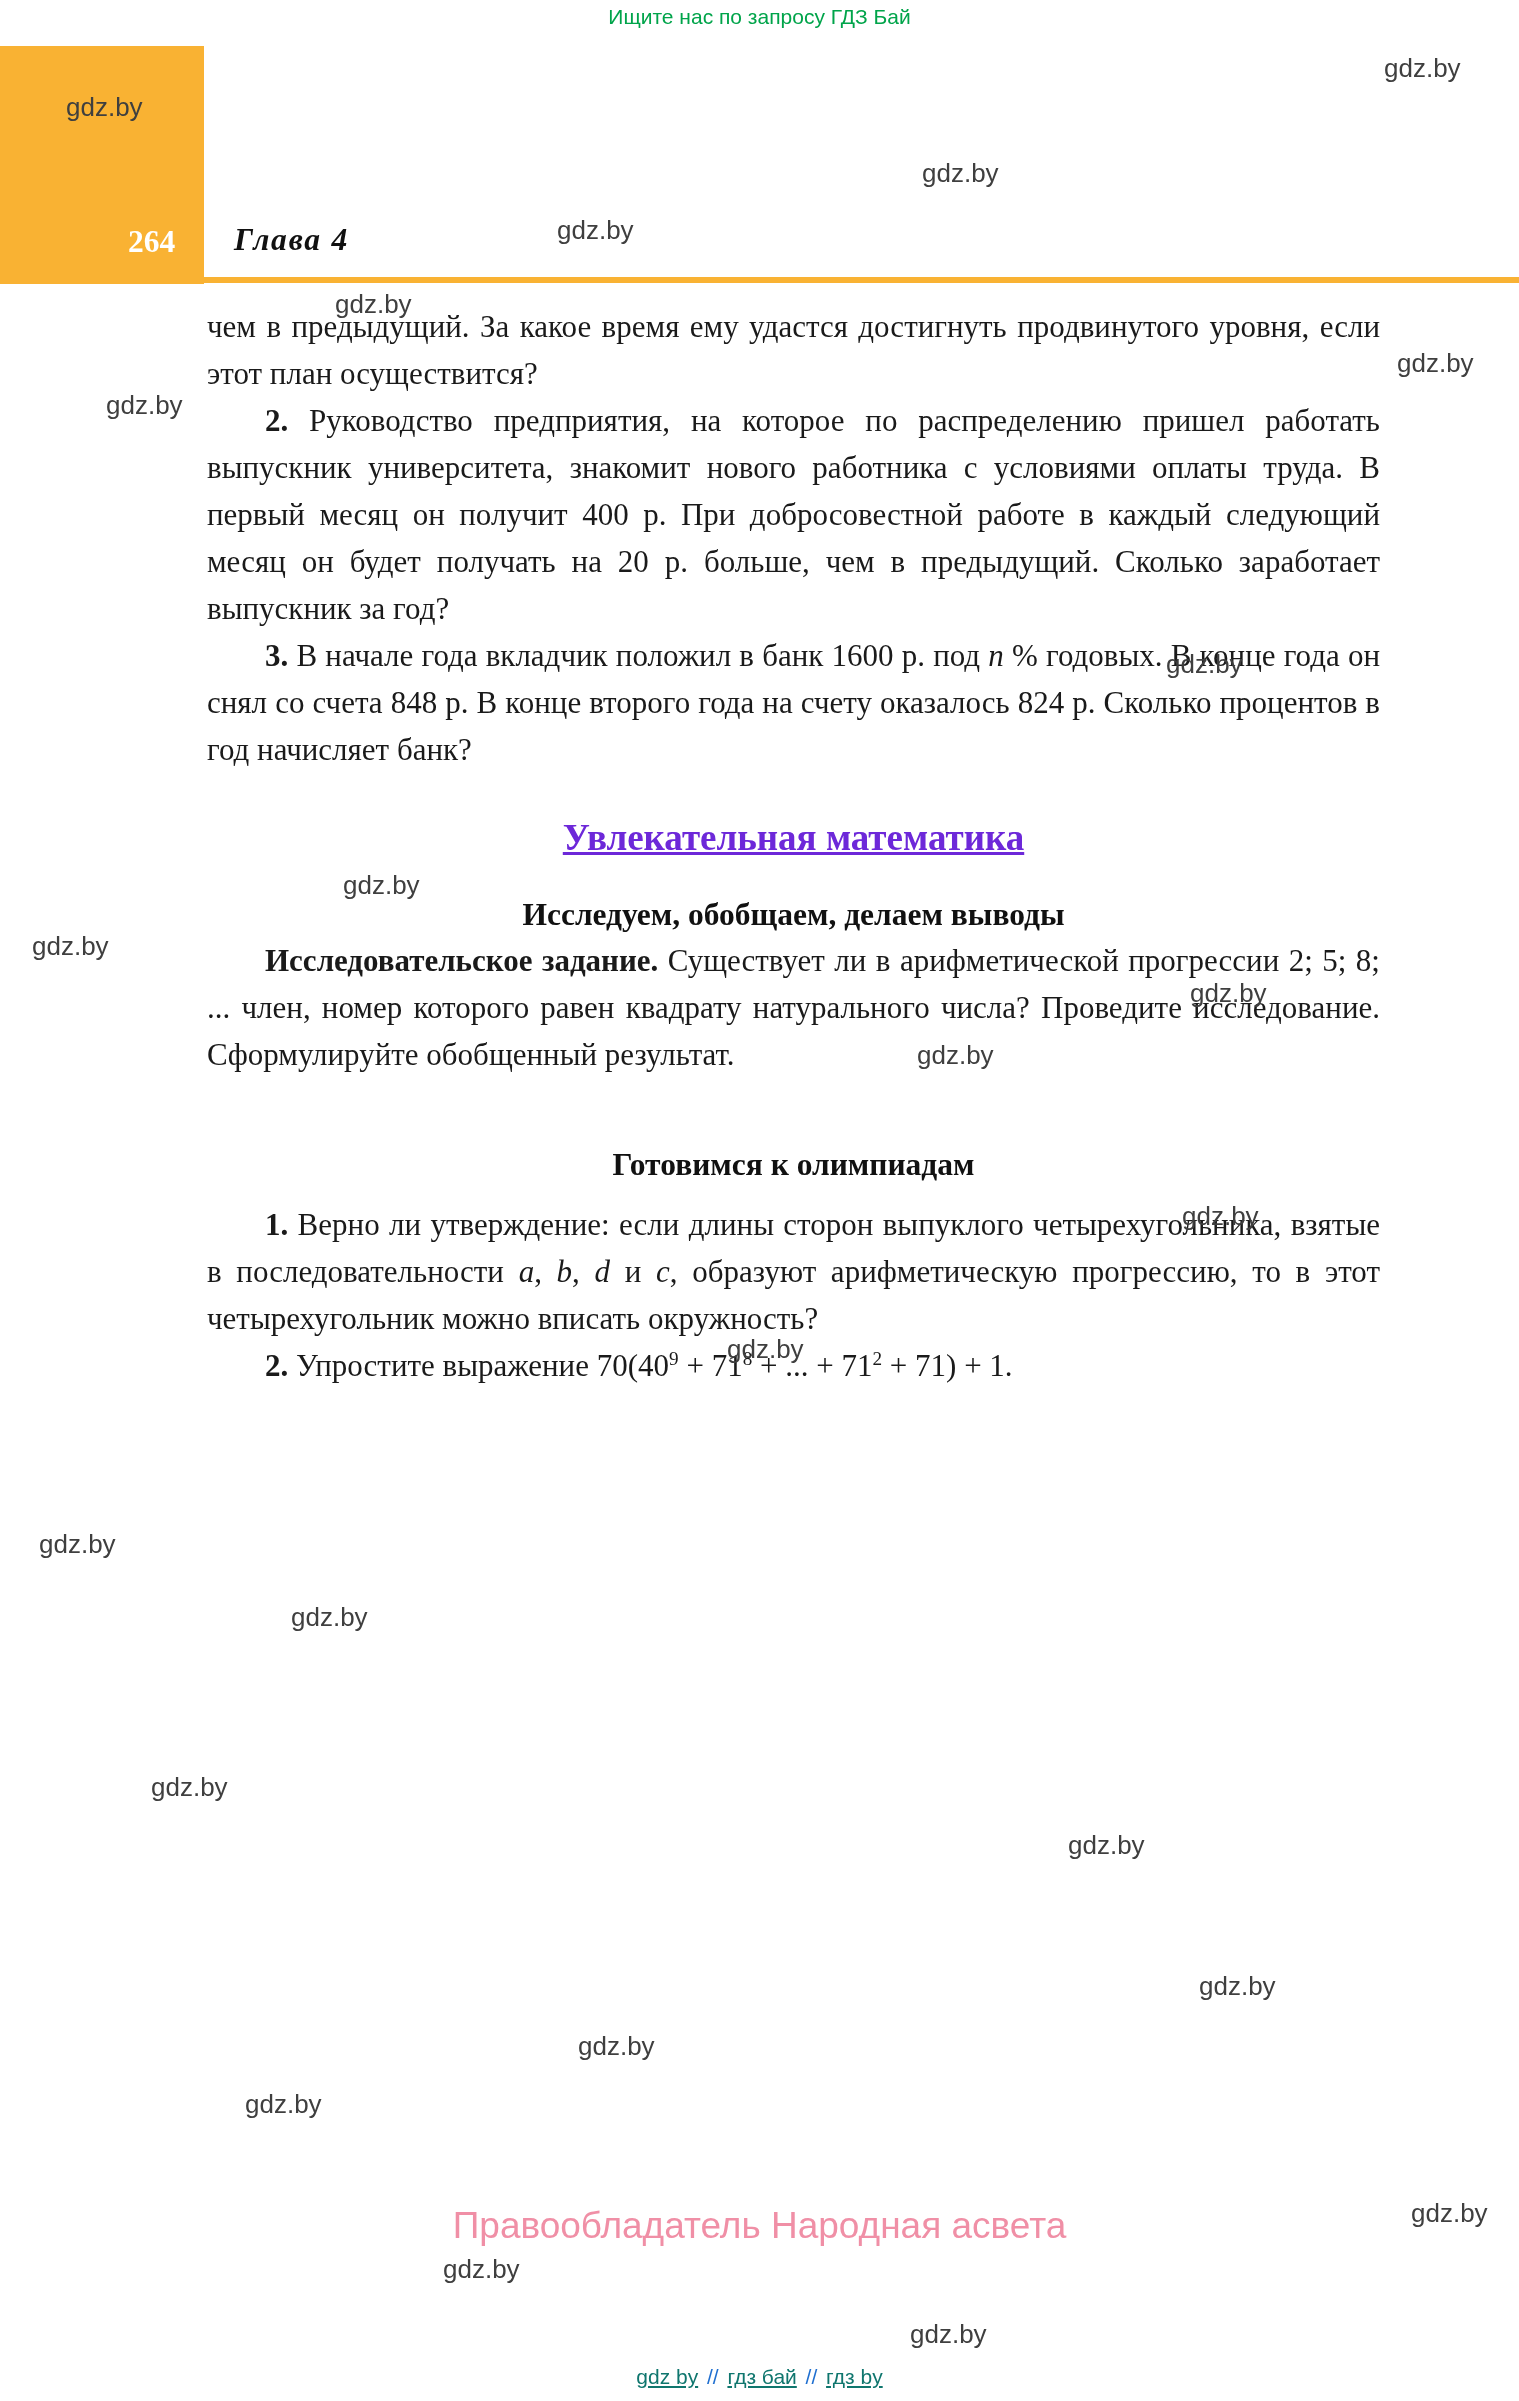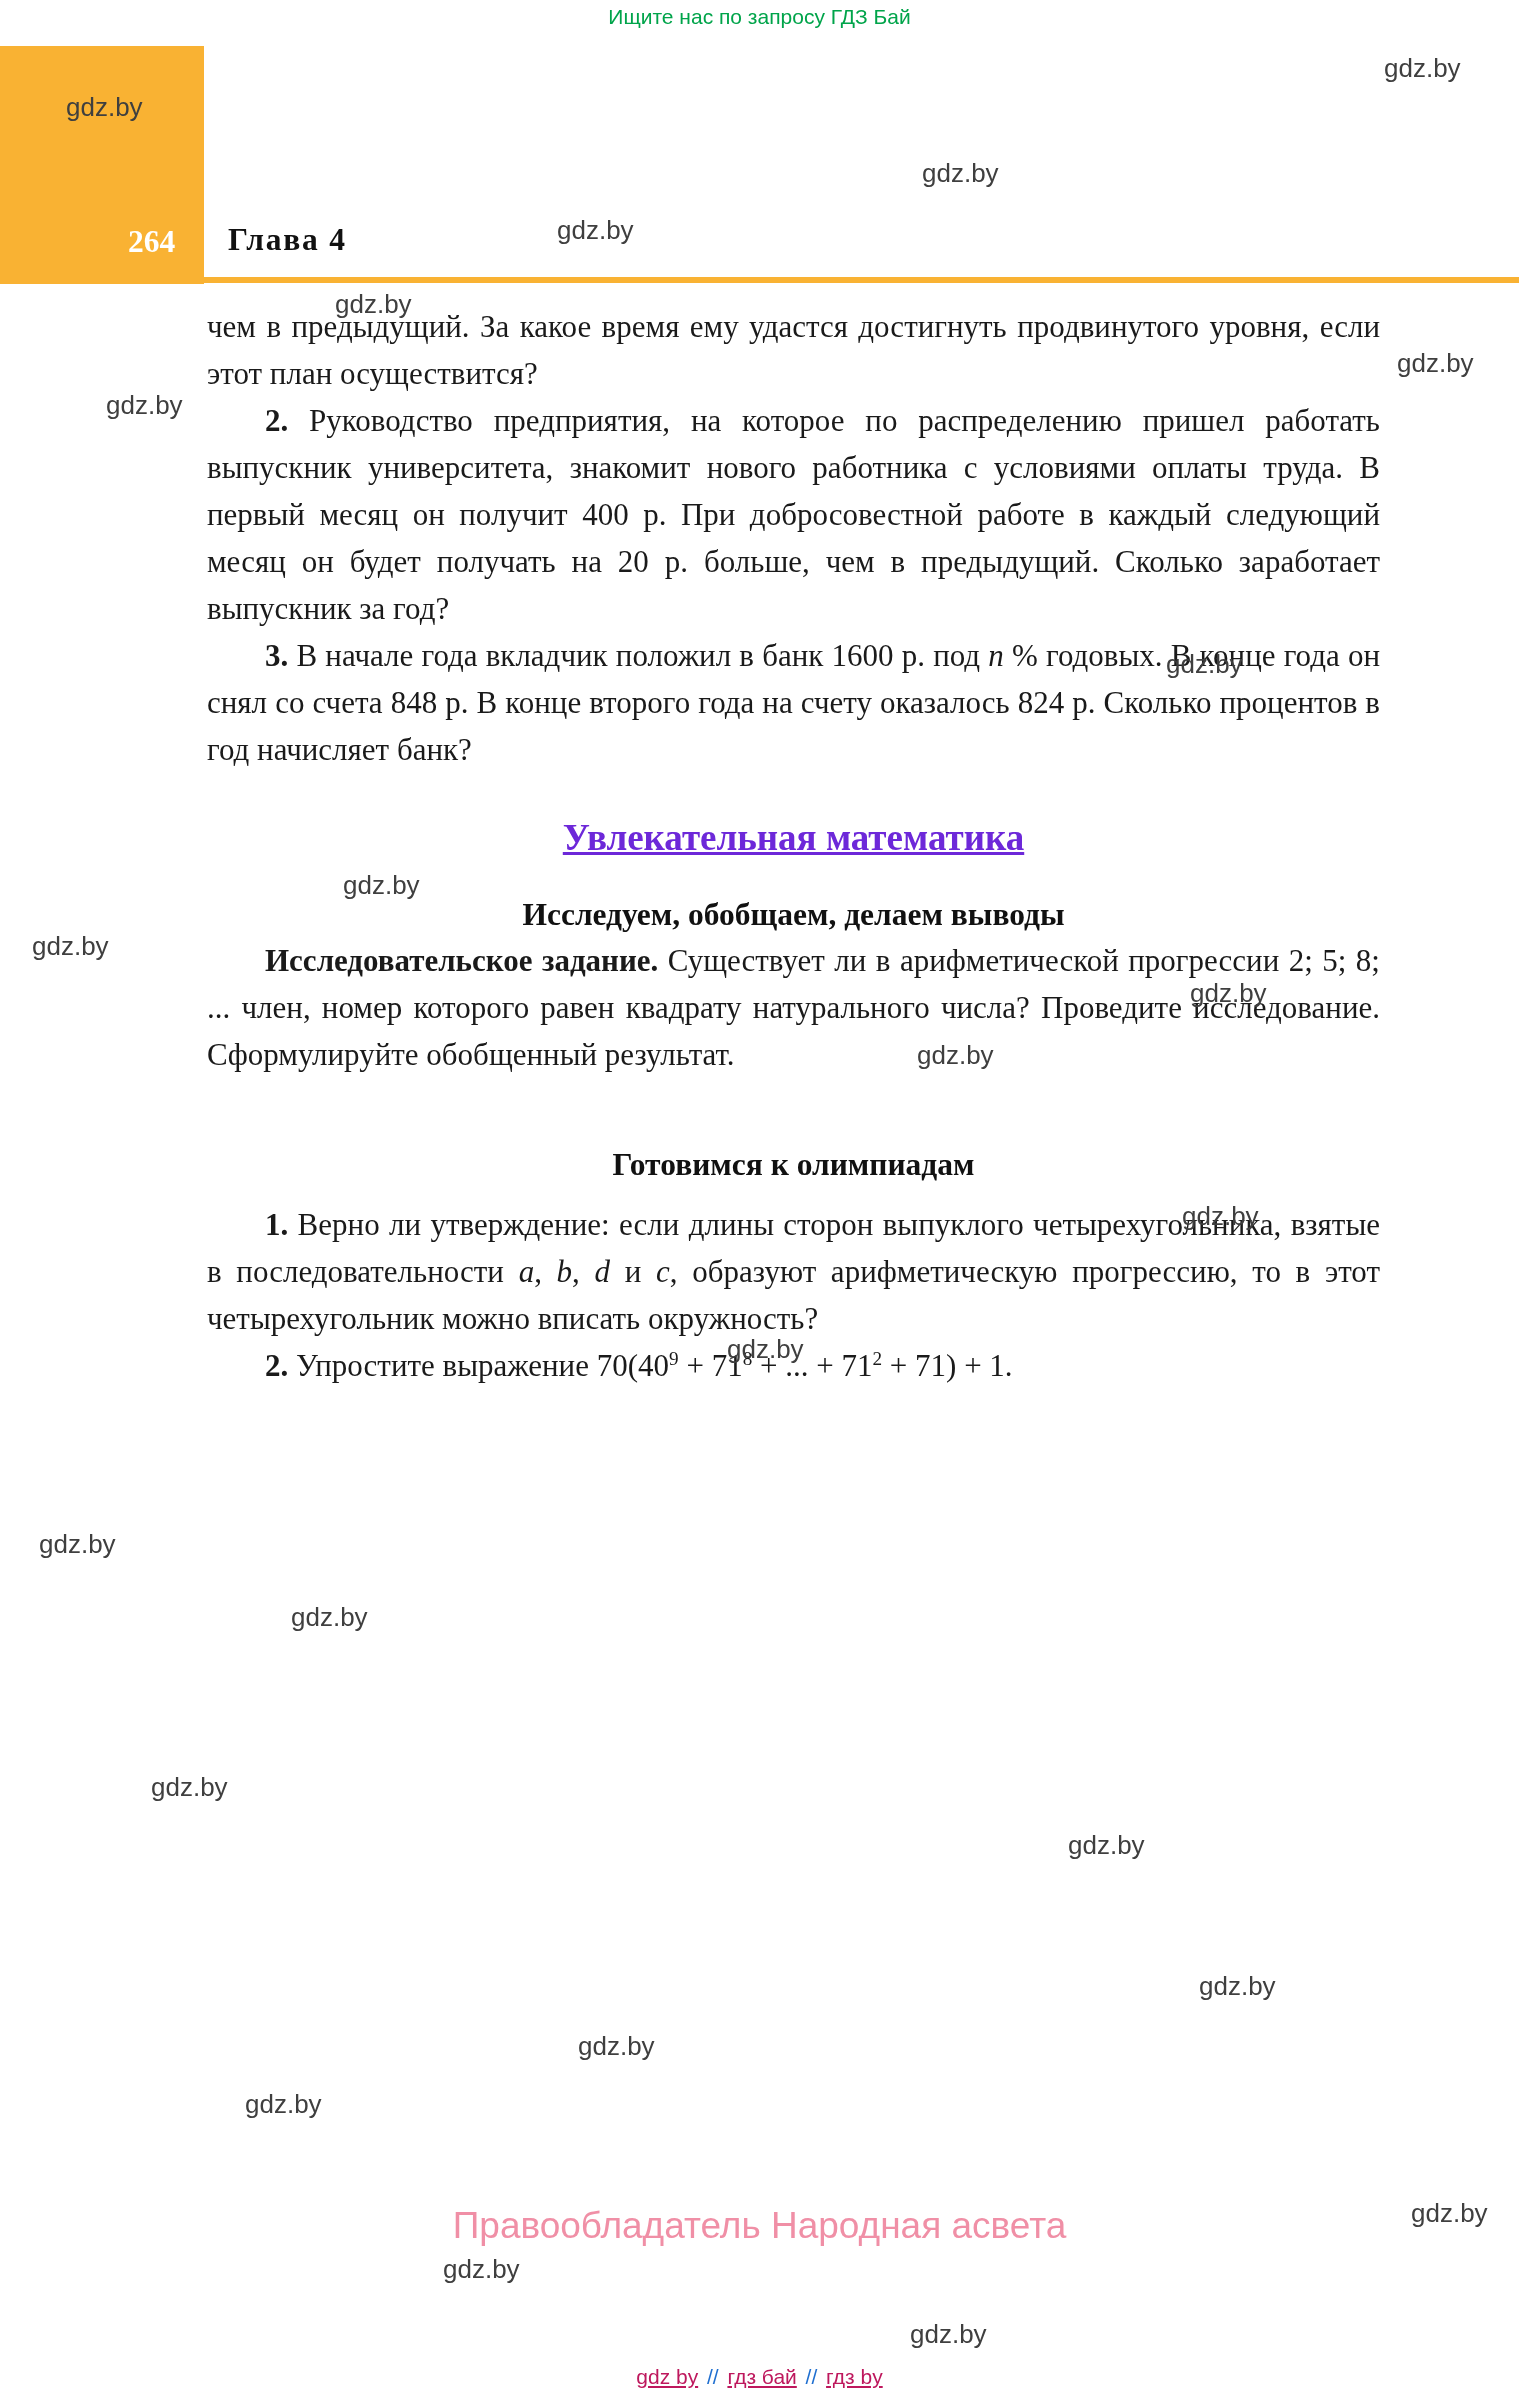--- a/index.html
+++ b/index.html
@@ -23,23 +23,24 @@
     position:absolute; left:0; top:46px;
     width:204px; height:238px;
     background:#f9b233;
   }
   .page-number {
     position:absolute; left:128px; top:224px;
     font-size:31.5px; font-weight:bold; color:#ffffff;
     font-family:"Liberation Serif", serif;
   }
   .chapter-title {
-    position:absolute; left:228px; top:222px;
+    position:absolute; left:234px; top:222px;
     font-size:31.5px; font-weight:bold; color:#111111;
     letter-spacing:1.8px;
+    font-style:italic;
   }
   .header-rule {
     position:absolute; left:0; top:277px;
     width:100%; height:6.1px;
     background:#f9b233;
   }
   .content {
     position:absolute; left:207px; top:303px;
     width:1173px;
     font-size:31px; line-height:47px;
@@ -74,21 +75,21 @@
     text-align:center;
     font-family:"Liberation Sans", sans-serif;
     font-size:37px; color:#f08fa6;
   }
   .footer-links {
     position:absolute; top:2365px; left:0; width:100%;
     text-align:center;
     font-family:"Liberation Sans", sans-serif;
     font-size:21px; color:#1f6fd0;
   }
-  .footer-links a { color:#be185d; text-decoration:underline; cursor:pointer; }
+  .footer-links a { color:#0f766e; text-decoration:underline; cursor:pointer; }
   .footer-links .sep { text-decoration:none; padding:0 8.8px; }
   .watermark {
     position:absolute;
     font-family:"Liberation Sans", sans-serif;
     font-size:26px; color:#3f3f3f;
     white-space:nowrap;
   }
 </style>
 </head>
 <body>

